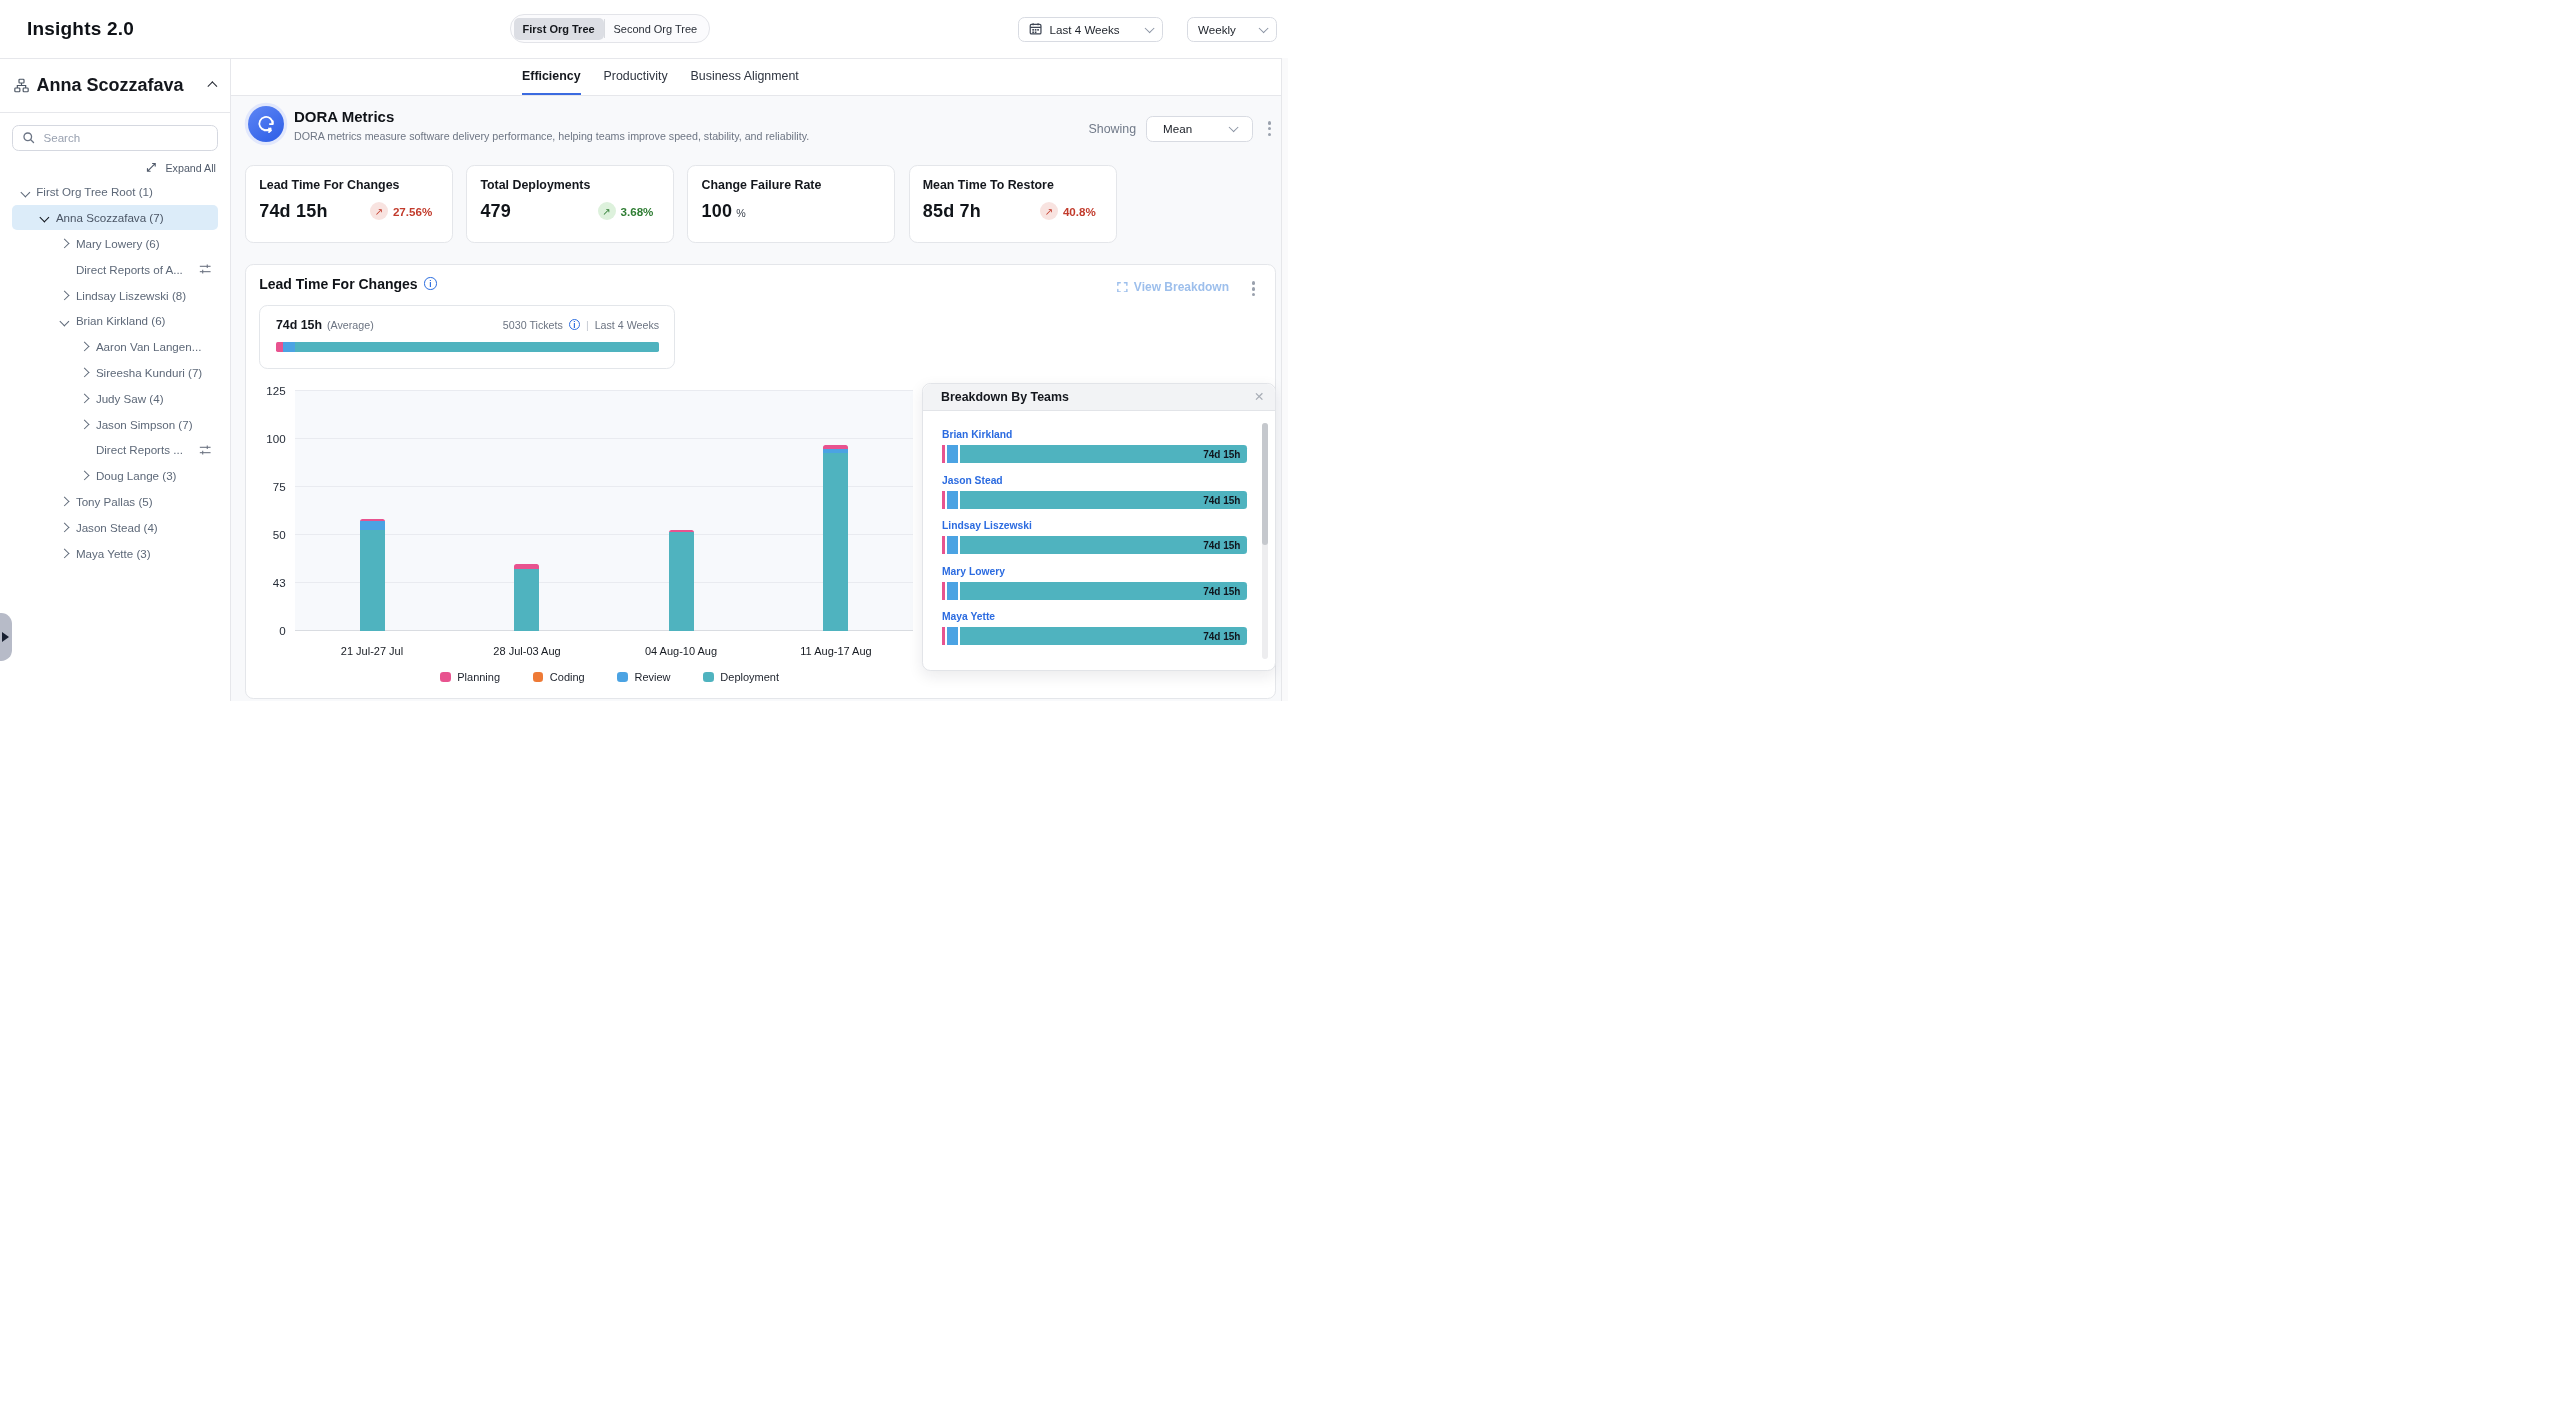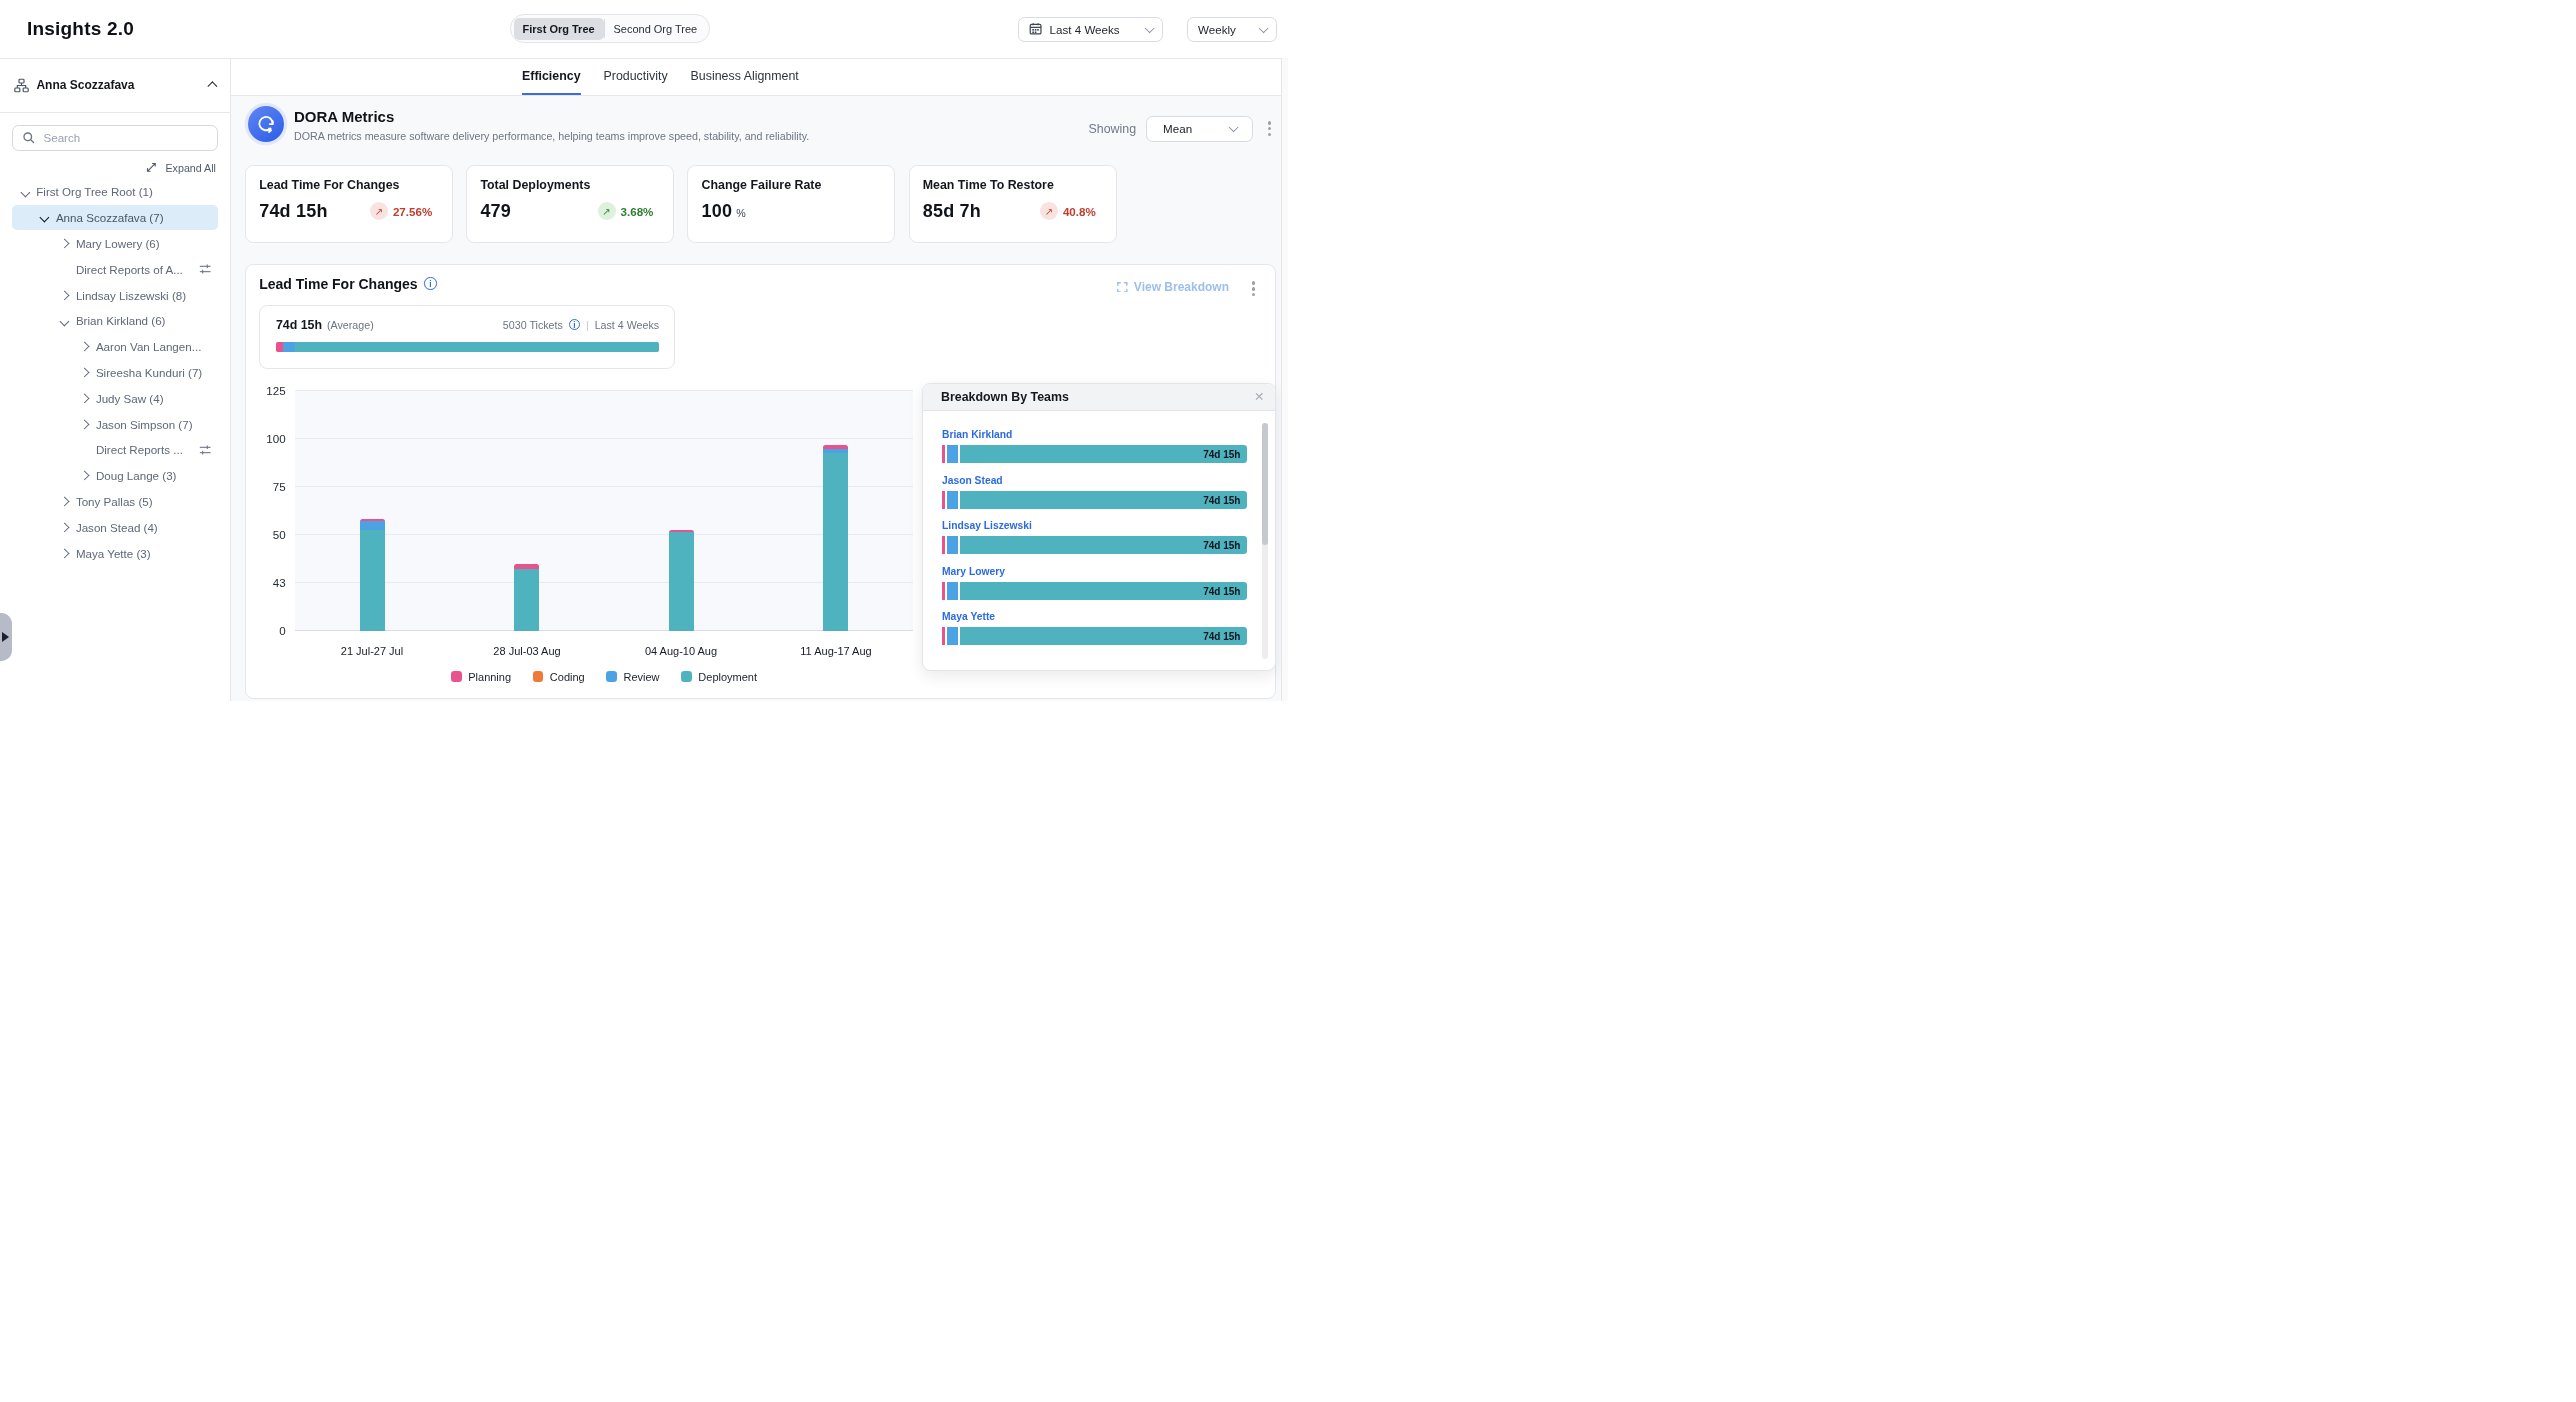--- a/index.html
+++ b/index.html
@@ -16,21 +16,21 @@
   .toggle-btn.active{background:#dcdee4;font-weight:700;color:#14171c;}
   .toggle-divider{width:0.8px;height:19px;background:#d9dbe0;}
   .select{border:0.8px solid #d8dbe2;border-radius:6.6px;background:#fff;display:flex;align-items:center;font-size:11.6px;color:#1c2129;box-sizing:border-box;}
   .caret-down{width:5.8px;height:5.8px;border-right:1.3px solid #8a93a3;border-bottom:1.3px solid #8a93a3;transform:rotate(45deg) translateY(-1.7px);display:inline-block;}
   #date-select{position:absolute;left:1018px;top:16.5px;width:145px;height:25px;padding:0 10px;gap:7.4px;}
   #date-select .grow{flex:1;}
   #granularity-select{position:absolute;left:1187px;top:16.5px;width:90px;height:25px;padding:0 10px;justify-content:space-between;}
   
   .sidebar{position:absolute;top:58px;left:0;bottom:0;width:231px;background:#fff;border-right:0.8px solid #e6e7eb;z-index:4;box-sizing:border-box;}
   .owner-row{height:55px;border-bottom:0.8px solid #e6e7eb;display:flex;align-items:center;padding:0 14px;gap:7.4px;box-sizing:border-box;}
-  .owner-name{font-size:12px;font-weight:700;color:#14171d;flex:1;}
+  .owner-name{font-size:18px;font-weight:700;color:#14171d;flex:1;}
   .chev{width:5.8px;height:5.8px;border-right:1.7px solid currentColor;border-bottom:1.7px solid currentColor;display:inline-block;}
   .chev.down{transform:rotate(45deg);}
   .chev.right{transform:rotate(-45deg);}
   .chev.up{transform:rotate(-135deg);}
   .owner-chev{color:#20252e;margin-top:3.3px;}
   .search-box{margin:11.6px 12.4px 0;height:26.4px;border:0.8px solid #d5d8e0;border-radius:6.6px;display:flex;align-items:center;padding:0 8.3px;gap:6.6px;box-sizing:border-box;}
   .search-box input{border:none;outline:none;flex:1;font-size:11.6px;font-family:"Liberation Sans",sans-serif;color:#2a303a;background:transparent;}
   .search-box input::placeholder{color:#99a1b0;}
   .expand-all{margin:10.7px 14px 5.8px;display:flex;justify-content:flex-end;align-items:center;gap:9px;font-size:10.7px;color:#515b6b;cursor:pointer;}
   .tree{margin-top:1.7px;}
@@ -88,21 +88,21 @@
   .avg-right{margin-left:auto;display:flex;align-items:center;gap:5.8px;font-size:10.7px;color:#6c7482;}
   .avg-sep{color:#c3c8d1;}
   .avg-bar{margin:10px 15px 0 15.7px;height:10px;display:flex;border-radius:1.7px;overflow:hidden;}
   .plot-area{position:absolute;left:49px;top:126px;width:618px;height:240px;background:#f7f9fc;}
   .gridline{position:absolute;left:0;right:0;height:0.8px;background:#e9ebf0;}
   .gridline.base{background:#d9dce1;}
   .ylab{position:absolute;font-size:11.6px;color:#262d38;text-align:right;width:33px;}
   .bar{position:absolute;bottom:0;width:25px;display:flex;flex-direction:column-reverse;border-radius:2.5px 2.5px 0 0;overflow:hidden;}
   .xlab{position:absolute;width:116px;text-align:center;font-size:11px;color:#171b22;top:380px;}
   .legend{position:absolute;top:406px;left:49px;width:618px;display:flex;justify-content:center;gap:21.5px;}
-  .legend-item{display:flex;align-items:flex-start;gap:6.6px;font-size:11px;color:#1c212b;}
+  .legend-item{display:flex;align-items:center;gap:6.6px;font-size:11px;color:#1c212b;margin-left:11px;}
   .legend-swatch{width:10.7px;height:10.7px;border-radius:3.3px;display:inline-block;}
   
   .bd-panel{position:absolute;left:691px;top:287px;width:354px;height:288px;background:#fff;border:0.8px solid #e2e4e8;border-radius:8.3px;box-shadow:0 5px 15px rgba(20,24,40,.09);z-index:3;box-sizing:border-box;}
   .bd-header{height:27px;background:#f2f3f5;border-bottom:0.8px solid #e2e4e8;border-radius:8.3px 8.3px 0 0;display:flex;align-items:center;padding:0 10.7px 0 18px;box-sizing:border-box;}
   .bd-title{font-size:12.4px;font-weight:700;color:#14171d;}
   .bd-close{margin-left:auto;color:#a7acb5;font-size:12.4px;cursor:pointer;line-height:1;}
   .bd-rows{position:absolute;top:27px;left:0;right:0;bottom:0;padding:18px 28px 0 19px;overflow:hidden;}
   .bd-row{margin-bottom:11.6px;}
   .bd-name{font-size:10.3px;font-weight:700;color:#2b6be0;cursor:pointer;}
   .bd-bar{margin-top:5px;height:18px;display:flex;position:relative;}

